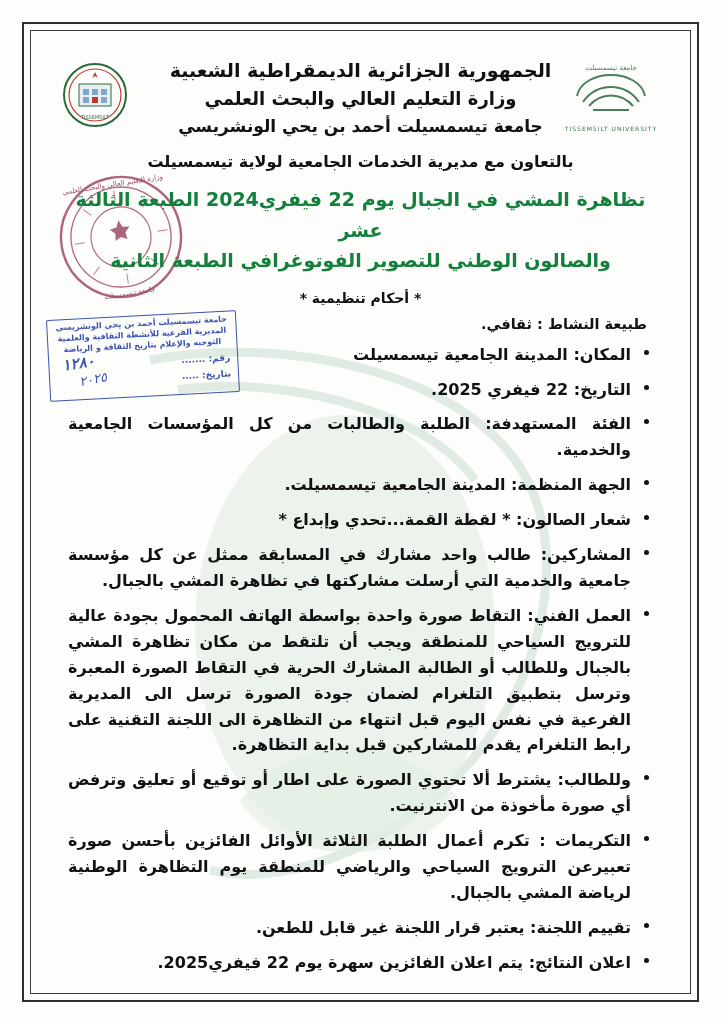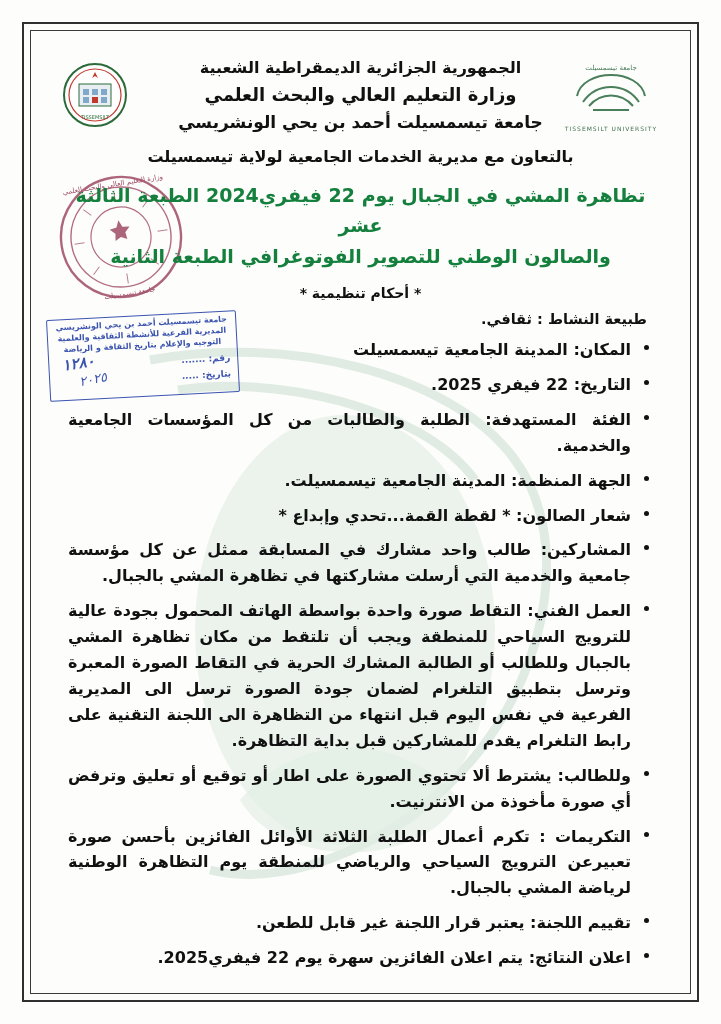--- a/index.html
+++ b/index.html
@@ -60,21 +60,21 @@
     padding: 10px 22px 0 22px;
     box-sizing: border-box;
   }
 
   .hdr-line {
     text-align: center;
     font-weight: bold;
     color: #111;
     line-height: 1.55;
   }
-  .h1 { font-size: 16px; }
+  .h1 { font-size: 19px; }
   .h2 { font-size: 18px; }
   .h3 { font-size: 17px; }
   .h4 { font-size: 16px; margin-top: 10px; }
 
   .title-line {
     text-align: center;
     font-weight: bold;
     font-size: 19px;
     color: #15803d;
     line-height: 1.6;

